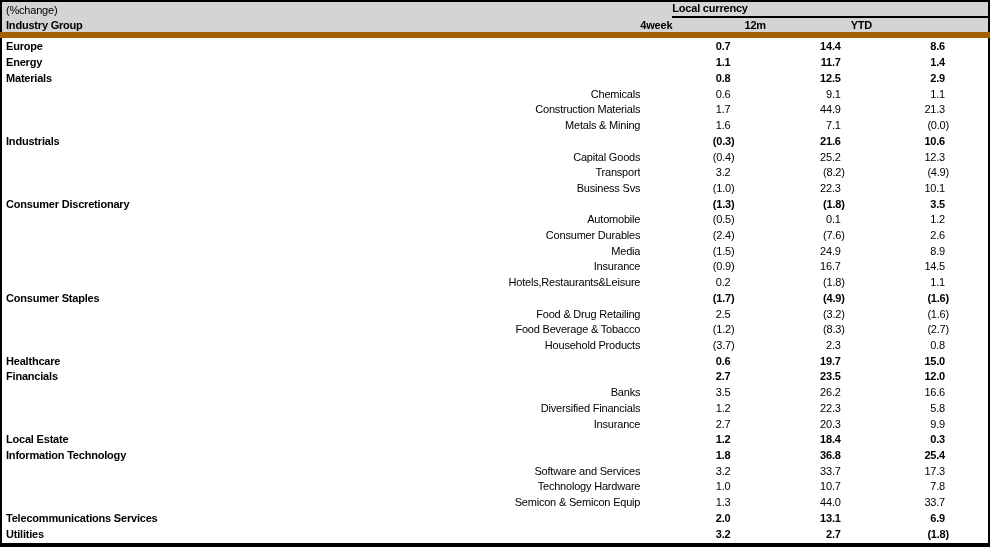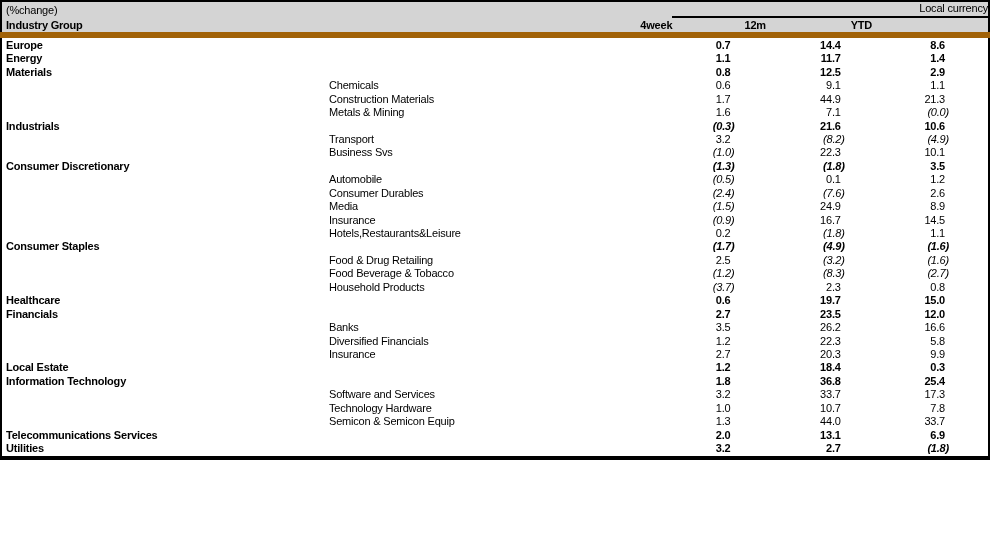--- a/index.html
+++ b/index.html
@@ -7,21 +7,21 @@
     margin: 0; padding: 0;
     width: 990px; height: 547px;
     background: #ffffff;
     font-family: "Liberation Sans", "DejaVu Sans", sans-serif;
     font-size: 11px;
     letter-spacing: -0.2px;
     color: #000000;
     overflow: hidden;
   }
   table#perf-table {
-    width: 990px; height: 460px;
+    width: 990px; height: 547px;
     border-collapse: collapse;
     table-layout: fixed;
     border-top: 2px solid #000;
     border-left: 2px solid #000;
     border-right: 2px solid #000;
     border-bottom: 4px solid #000;
     padding-left: 26px;
   }
   col.lblcol { width: 638px; }
   col.c1col  { width: 104px; }
@@ -37,46 +37,46 @@
     vertical-align: middle;
   }
   tr.h1 th.titlecell {
     font-weight: normal;
     padding-left: 4px;
   }
   tr.h1 th.groupcell { vertical-align: bottom; }
   .lc-underline {
     margin-left: 32px;
     border-bottom: 2px solid #000;
-    text-align: right;
-    font-weight: normal;
+    text-align: left;
+    font-weight: bold;
     padding-bottom: 2px;
   }
   tr.h2 th { border-bottom: 6px solid #a16207; }
   tr.h2 th.rowhead { padding-left: 4px; }
   tr.h2 th.colh { text-align: left; }
   tr.h2 th.ch1 { padding-right: 3px; }
   tr.h2 th.ch2 { padding-right: 4px; }
   tr.h2 th.ch3 { padding-right: 43px; }
 
   tbody td {
     padding: 0;
     vertical-align: middle;
     line-height: 1;
     white-space: nowrap;
     overflow: hidden;
   }
   td.lbl { padding-left: 4px; }
-  tr.indent td.lbl { padding-left: 327px; }
+  tr.indent td.lbl { padding-left: 327px; text-align: right; }
   td.val { text-align: right; }
   td.v1 { padding-right: 14px; }
   td.v2 { padding-right: 10px; }
   td.v3 { padding-right: 43px; }
   tr.bold { font-weight: bold; }
-  span.paren { margin-right: -4px; font-style: italic; }
+  span.paren { margin-right: -4px; }
 </style>
 </head>
 <body>
 
 <table id="perf-table">
   <colgroup>
     <col class="lblcol">
       <col class="c1col">
       <col class="c2col">
       <col class="c3col">
@@ -132,20 +132,26 @@
     <td class="val v2"><span>7.1</span></td>
     <td class="val v3"><span class="paren">(0.0)</span></td>
   </tr>
       <tr class="bold">
     <td class="lbl"><span class="lbltext">Industrials</span></td>
     <td class="val v1"><span class="paren">(0.3)</span></td>
     <td class="val v2"><span>21.6</span></td>
     <td class="val v3"><span>10.6</span></td>
   </tr>
       <tr class="indent">
+    <td class="lbl"><span class="lbltext">Capital Goods</span></td>
+    <td class="val v1"><span class="paren">(0.4)</span></td>
+    <td class="val v2"><span>25.2</span></td>
+    <td class="val v3"><span>12.3</span></td>
+  </tr>
+      <tr class="indent">
     <td class="lbl"><span class="lbltext">Transport</span></td>
     <td class="val v1"><span>3.2</span></td>
     <td class="val v2"><span class="paren">(8.2)</span></td>
     <td class="val v3"><span class="paren">(4.9)</span></td>
   </tr>
       <tr class="indent">
     <td class="lbl"><span class="lbltext">Business Svs</span></td>
     <td class="val v1"><span class="paren">(1.0)</span></td>
     <td class="val v2"><span>22.3</span></td>
     <td class="val v3"><span>10.1</span></td>

